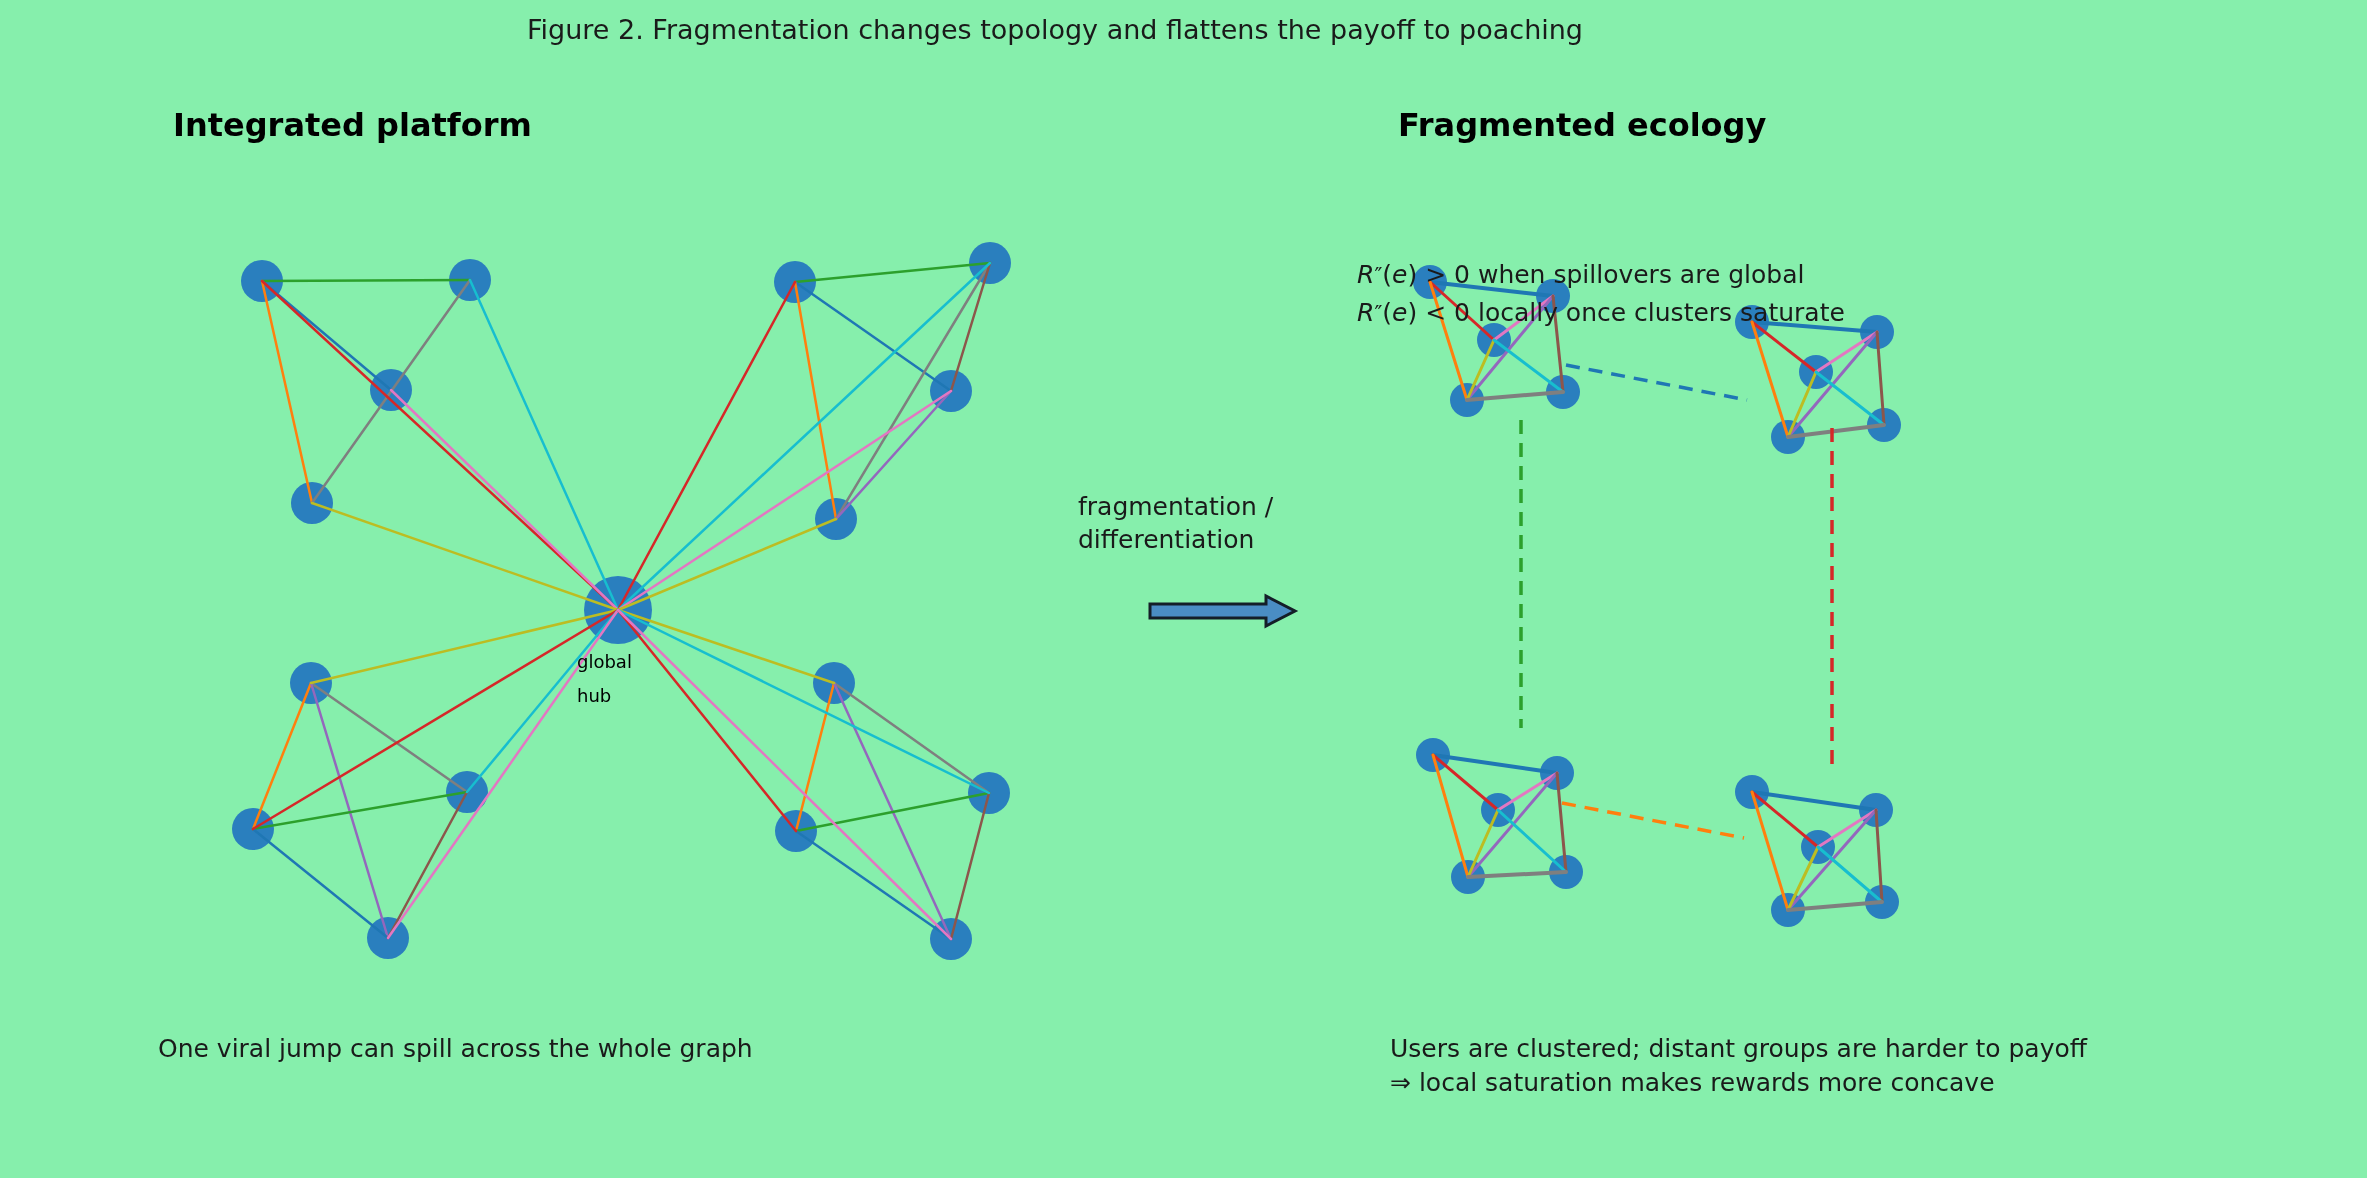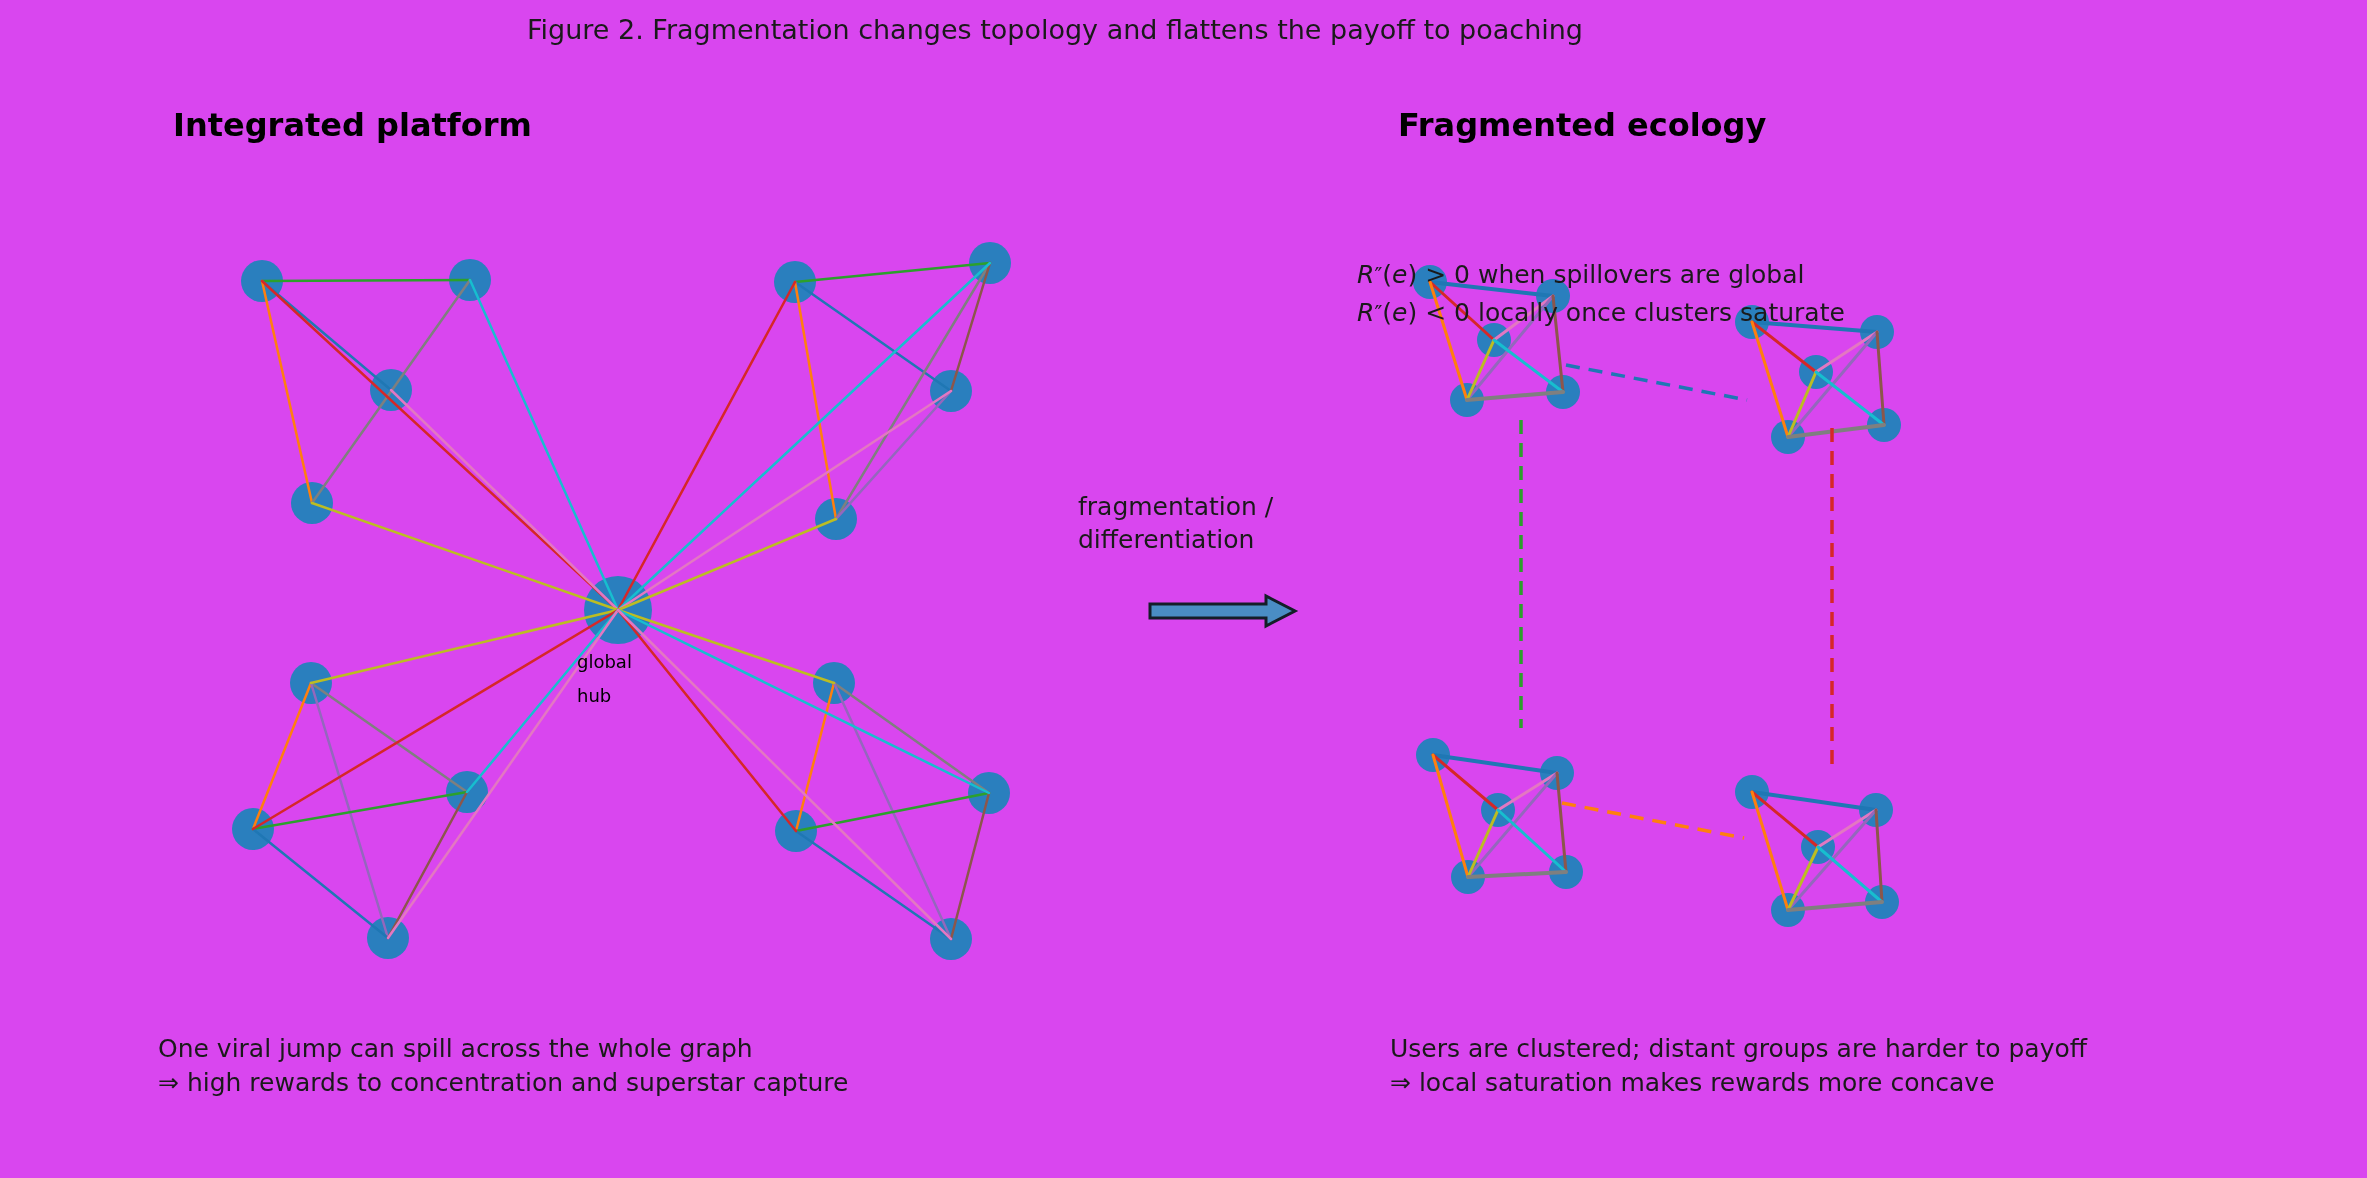--- a/index.html
+++ b/index.html
@@ -1,19 +1,19 @@
 <!DOCTYPE html>
 <html><head>
 <meta charset="utf-8">
 <style>
   html,body{margin:0;padding:0;background:#ffffff;}
   #figure{
     position:relative;
     width:2367px;height:1178px;
-    background:#d946ef;
+    background:#86efac;
     font-family:"DejaVu Sans","Liberation Sans",sans-serif;
     color:#111111;
     overflow:hidden;
   }
   .abs{position:absolute;}
   #suptitle{
     left:355px;top:14px;width:1400px;
     text-align:center;font-size:27px;color:#1a1a1a;
   }
   .panel-title{
@@ -190,21 +190,20 @@
     <div>differentiation</div>
   </div>
 
   <div id="hub-label" class="abs">
     <div>global</div>
     <div>hub</div>
   </div>
 
   <div id="left-caption" class="abs caption">
     <div>One viral jump can spill across the whole graph</div>
-    <div>⇒ high rewards to concentration and superstar capture</div>
   </div>
 
   <div id="right-caption" class="abs caption">
     <div>Users are clustered; distant groups are harder to payoff</div>
     <div>⇒ local saturation makes rewards more concave</div>
   </div>
 
 </div>
 
 </body></html>

